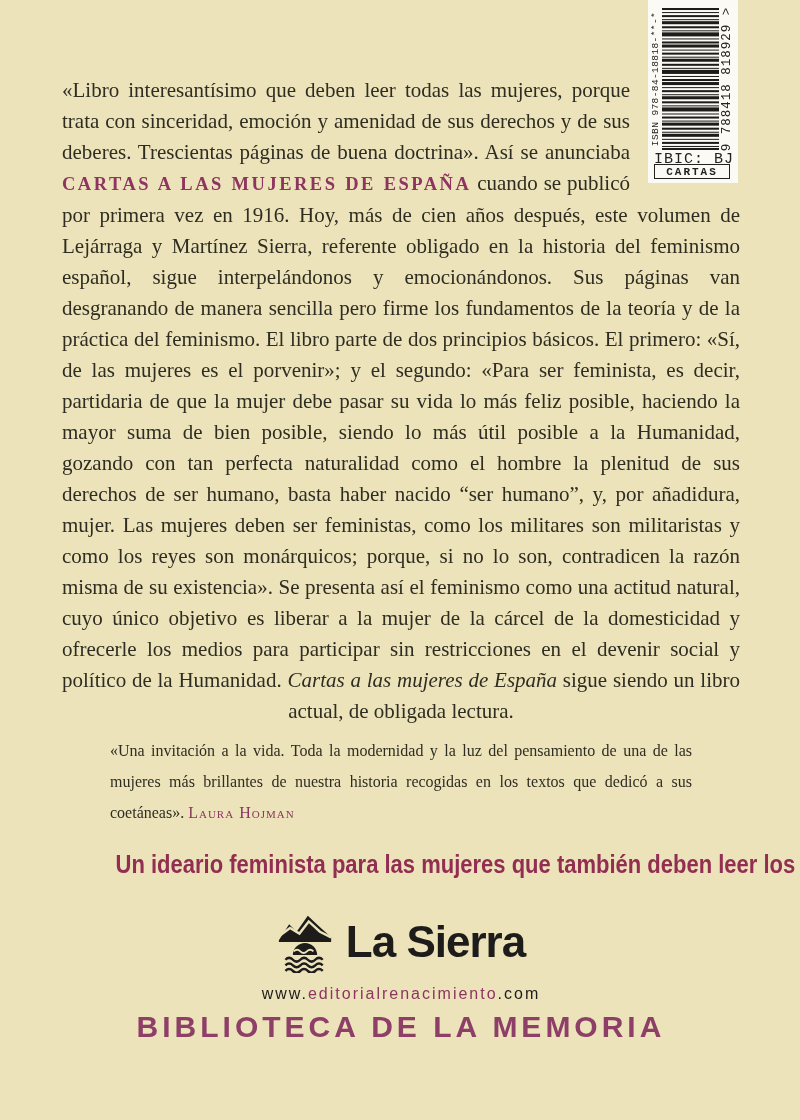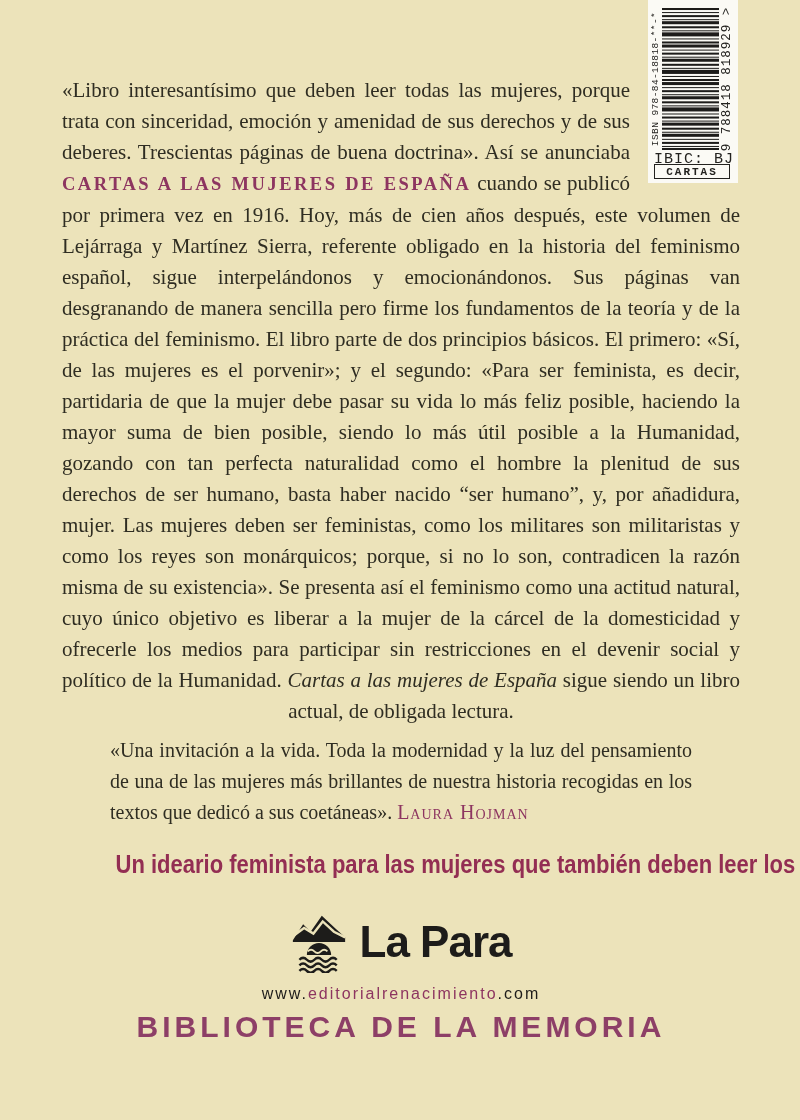--- a/index.html
+++ b/index.html
@@ -46,21 +46,21 @@
     margin:0;font-size:21px;line-height:31px;
     text-align:justify;text-align-last:center;
     hyphens:auto;
   }
   .barcode-spacer{float:right;width:110px;height:108px;}
   .book-title-caps{
     color:#8d3560;font-weight:700;font-size:18.5px;letter-spacing:2.5px;
   }
   .quote{
     margin:8px 0 0 0;padding:0 48px;
-    font-size:20px;line-height:31px;text-align:justify;hyphens:auto;
+    font-size:16px;line-height:31px;text-align:justify;hyphens:auto;
   }
   .attribution{
     font-variant:small-caps;color:#8d3560;letter-spacing:1px;
   }
   
   .tagline{
     margin:21px 0 0 0;text-align:center;color:#932e53;
     font-family:"Liberation Sans",sans-serif;
     font-size:25px;font-weight:600;line-height:30px;
   }
@@ -156,21 +156,21 @@
     <div class="logo-row">
       <svg class="logo-icon" viewBox="0 0 60 64">
         <path fill="#1d1c1a" d="M2 30 L13 13 L21 21 L33 4 L47 17 L58 27 L58 32 L2 32 Z"></path>
         <path fill="none" stroke="#ece3ba" stroke-width="2.6" d="M2 26 L14 17 L24 23 L34 10 L46 21 L58 27"></path>
         <path fill="#1d1c1a" d="M17 46 A13 13 0 0 1 43 46 Z"></path>
         <path fill="none" stroke="#ece3ba" stroke-width="2" d="M18 42 q3.5 -3.5 7 0 t7 0 t7 0"></path>
         <path fill="none" stroke="#1d1c1a" stroke-width="2.6" d="M9 51 q4 -4 8 0 t8 0 t8 0 t8 0 t8 0"></path>
         <path fill="none" stroke="#1d1c1a" stroke-width="2.6" d="M9 57 q4 -4 8 0 t8 0 t8 0 t8 0 t8 0"></path>
         <path fill="none" stroke="#1d1c1a" stroke-width="2.6" d="M9 63 q4 -4 8 0 t8 0 t8 0 t8 0 t8 0"></path>
       </svg>
-      <div class="logo-text">La Para</div>
+      <div class="logo-text">La Sierra</div>
     </div>
 
     <div class="url-line"><span>www.</span><span class="url-main">editorialrenacimiento</span><span>.com</span></div>
 
     <div class="collection-line">BIBLIOTECA DE LA MEMORIA</div>
 
   </div>
 </div>
 
 </body></html>

